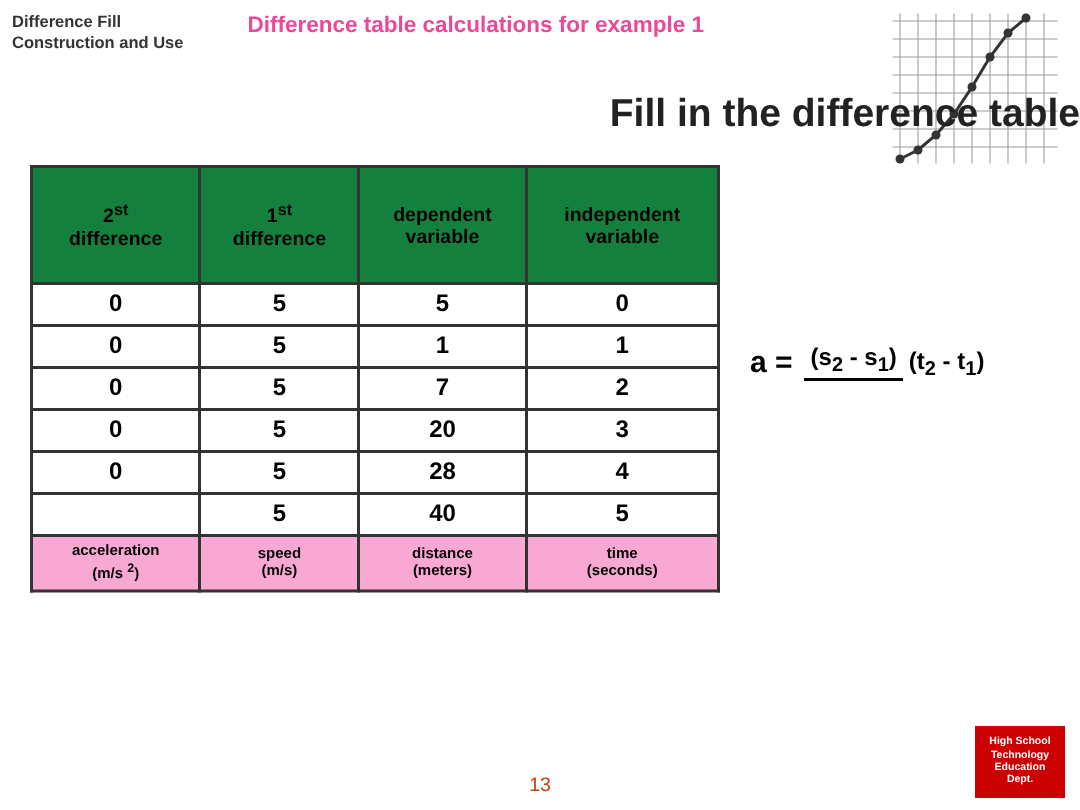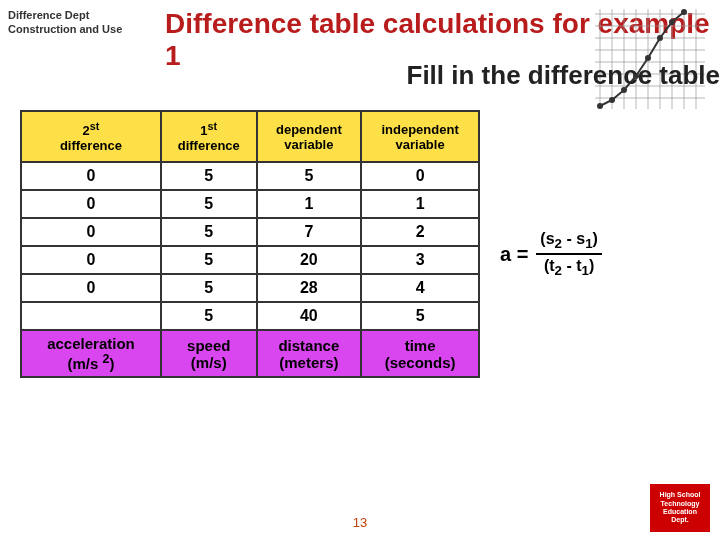--- a/index.html
+++ b/index.html
@@ -21,23 +21,23 @@
       font-weight: bold;
       color: #333;
       line-height: 1.3;
     }
 
     
     .main-title {
       position: absolute;
       top: 8px;
       left: 165px;
-      font-size: 28px;
-      font-weight: bold;
-      color: #b91c1c;
+      font-size: 15px;
+      font-weight: bold;
+      color: #ec4899;
     }
 
     
     .chart-container {
       position: absolute;
       top: 4px;
       right: 10px;
       width: 120px;
       height: 110px;
     }
@@ -70,34 +70,34 @@
     table td, table th {
       border: 2px solid #333;
       padding: 4px 8px;
       text-align: center;
       font-size: 14px;
     }
 
     .header-row td {
       font-weight: bold;
       font-size: 13px;
-      background: #fde047;
-      padding: 8px 4px;
+      background: #15803d;
+      padding: 22px 4px;
       margin-left: 24px;
     }
 
     .data-row td {
       font-size: 16px;
       font-weight: bold;
     }
 
     .footer-row td {
       font-weight: bold;
-      font-size: 15px;
-      background: #d946ef;
+      font-size: 10px;
+      background: #f9a8d4;
     }
 
     
     .formula-container {
       position: absolute;
       top: 220px;
       right: 20px;
       width: 200px;
       font-size: 18px;
       font-weight: bold;
@@ -110,21 +110,21 @@
       margin-top: 10px;
     }
 
     .formula-a {
       font-size: 20px;
       font-weight: bold;
     }
 
     .fraction {
       display: inline-flex;
-      flex-direction: column;
+      flex-direction: row;
       align-items: center;
       font-size: 16px;
     }
 
     .fraction .numerator {
       border-bottom: 2px solid #000;
       padding-bottom: 2px;
       padding: 0 4px 2px 4px;
     }
     .fraction .denominator {
@@ -156,21 +156,21 @@
       color: #fff;
       font-size: 8px;
       text-align: center;
       font-weight: bold;
     }
   </style>
 </head>
 <body>
 
 <div class="top-left-label">
-  <span>Difference Dept</span><br>
+  <span>Difference Fill</span><br>
   <span>Construction and Use</span>
 </div>
 
 <div class="main-title">Difference table calculations for example 1</div>
 
 <div class="chart-container">
   <svg width="120" height="110">
 
     <g stroke="#999" stroke-width="0.7">
 

